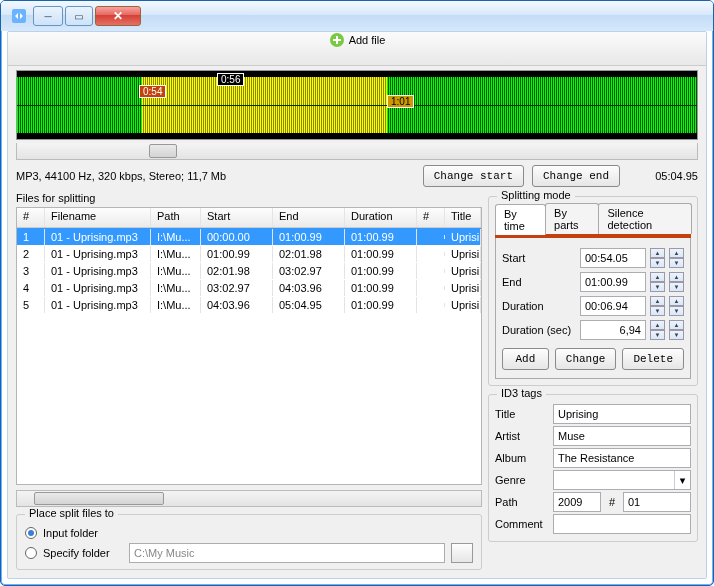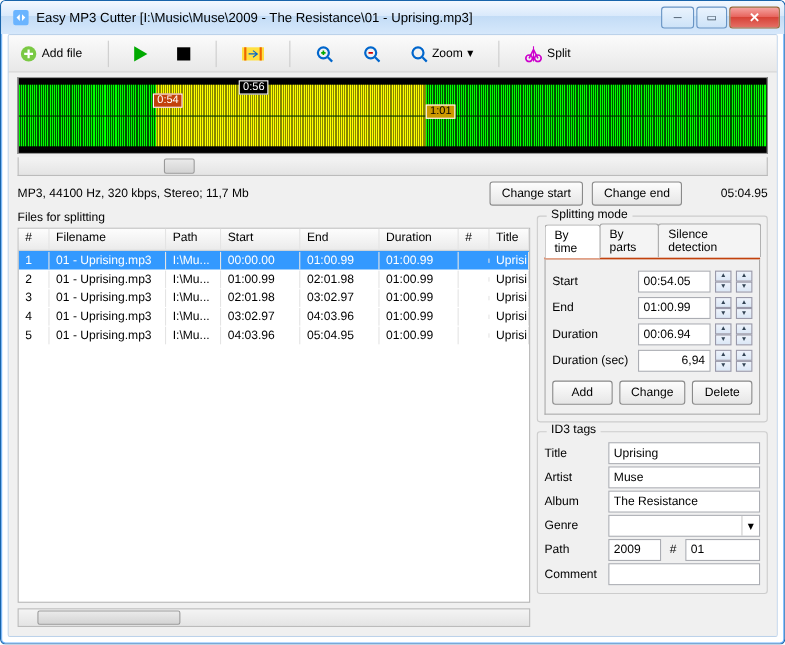--- a/index.html
+++ b/index.html
@@ -9,38 +9,38 @@
 .titlebar .app-icon { width: 16px; height: 16px; margin: 0 6px; }
 .titlebar .title { flex: 1; color: #000; font-size: 12px; }
 .win-btns { display: flex; gap: 2px; }
 .win-btn { width: 30px; height: 20px; border: 1px solid #6894c4; border-radius: 3px; background: linear-gradient(#eaf3fd,#cde3f8); display: inline-flex; align-items: center; justify-content: center; font-size: 10px; color: #345; }
 .win-btn.max { width: 28px; }
 .win-btn.close { width: 46px; background: linear-gradient(#f5a3a0,#e7665f 45%,#d64034 46%,#e47066); border-color: #963; color: #fff; font-weight: bold; font-size: 12px; }
 .client { flex: 1; background: #f0f0f0; margin: 0 6px 6px 6px; border: 1px solid #bcd2ea; display: flex; flex-direction: column; border-radius: 2px; }
 .menubar { height: 20px; background: linear-gradient(#fdfdfd,#ececec); border-bottom: 1px solid #d9d9d9; display: flex; align-items: center; padding: 0 6px; gap: 4px; }
 .menubar span { padding: 2px 6px; }
 .menubar .ul { text-decoration: underline; }
-.toolbar { height: 34px; background: linear-gradient(#fbfbfb,#e8e8e8); border-bottom: 1px solid #ccc; display: flex; align-items: center; padding: 0 4px; gap: 15px; }
+.toolbar { height: 34px; background: linear-gradient(#fbfbfb,#e8e8e8); border-bottom: 1px solid #ccc; display: flex; align-items: center; padding: 0 4px; gap: 15px; flex-direction: column; }
 .tool-btn { height: 28px; padding: 0 6px; display: inline-flex; align-items: center; gap: 4px; border-radius: 3px; }
 .tool-sep { width: 1px; height: 24px; background: #ccc; margin: 0 2px; }
 .play { border-left: 12px solid #0a0; border-top: 7px solid transparent; border-bottom: 7px solid transparent; width: 0; height: 0; }
 .stop { width: 12px; height: 12px; background: #000; }
 .zoom-label { font-size: 11px; }
 .content { flex: 1; padding: 4px 8px 8px 8px; display: flex; flex-direction: column; gap: 3px; background: #f0f0f0; }
 .wave-label { font-size: 11px; }
 .wave-box { height: 70px; border: 1px solid #999; background: #000; position: relative; overflow: hidden; }
 .wave-green { position: absolute; top: 6px; bottom: 6px; background: repeating-linear-gradient(90deg,#0f0 0,#0f0 1px,#050 1px,#050 2px); }
 .wave-yel { position: absolute; top: 6px; bottom: 6px; background: repeating-linear-gradient(90deg,#ff0 0,#ff0 1px,#880 1px,#880 2px); }
 .wave-mid { position: absolute; left: 0; right: 0; top: 50%; height: 1px; background: #030; }
 .wave-time { position: absolute; background: #000; color: #fff; padding: 0 3px; font-size: 10px; border: 1px solid #fff; top: 0; }
 .wave-scroll { height: 17px; background: linear-gradient(#f4f4f4,#e4e4e4); border: 1px solid #bbb; border-top: none; position: relative; }
 .wave-thumb { position: absolute; top: 1px; bottom: 1px; left: 132px; width: 28px; background: linear-gradient(#eaeaea,#d4d4d4); border: 1px solid #999; border-radius: 2px; }
 .info-row { display: flex; align-items: center; gap: 8px; height: 26px; }
 .info-row .info-text { flex: 1; font-size: 11px; }
-.std-btn { height: 22px; padding: 0 10px; background: linear-gradient(#fdfdfd,#e6e6e6); border: 1px solid #8a8a8a; border-radius: 3px; font-size: 11px; }
+.std-btn { height: 22px; padding: 0 10px; background: linear-gradient(#fdfdfd,#e6e6e6); border: 1px solid #8a8a8a; border-radius: 3px; font-size: 11px; font-family: Liberation Mono, monospace; }
 .time-total { width: 70px; text-align: right; }
 .lower { flex: 1; display: flex; gap: 6px; min-height: 0; }
 .left-col { flex: 1; display: flex; flex-direction: column; gap: 3px; min-width: 0; }
 .table-box { flex: 1; border: 1px solid #b5b5b5; background: #fff; display: flex; flex-direction: column; min-height: 0; }
 .thead { display: flex; background: linear-gradient(#fdfdfd,#ebebeb); border-bottom: 1px solid #ccc; height: 20px; }
 .th, .td { padding: 2px 6px; border-right: 1px solid #e4e4e4; overflow: hidden; white-space: nowrap; }
 .th { font-weight: normal; }
 .c0 { width: 28px; } .c1 { width: 106px; } .c2 { width: 50px; } .c3 { width: 72px; } .c4 { width: 72px; } .c5 { width: 72px; } .c6 { width: 28px; } .c7 { flex: 1; }
 .tbody { flex: 1; overflow: hidden; }
 .trow { display: flex; height: 17px; align-items: center; }
@@ -48,21 +48,21 @@
 .hscroll { height: 17px; background: linear-gradient(#f4f4f4,#e4e4e4); border: 1px solid #bbb; margin-top: 2px; position: relative; }
 .hscroll-thumb { position: absolute; top: 1px; bottom: 1px; left: 17px; width: 130px; background: linear-gradient(#eaeaea,#d4d4d4); border: 1px solid #999; border-radius: 2px; }
 .group { border: 1px solid #ccc; border-radius: 3px; padding: 8px 8px 6px 8px; position: relative; margin-top: 4px; }
 .group-title { position: absolute; top: -8px; left: 8px; background: #f0f0f0; padding: 0 4px; }
 .radio-row { display: flex; align-items: center; gap: 6px; height: 20px; }
 .radio { width: 12px; height: 12px; border: 1px solid #666; border-radius: 50%; display: inline-flex; align-items: center; justify-content: center; background: #fff; }
 .radio.checked::after { content: ""; width: 6px; height: 6px; background: #3b7dd8; border-radius: 50%; }
 .folder-input { flex: 1; height: 20px; border: 1px solid #abadb3; background: #fff; padding: 0 4px; color: #888; display: flex; align-items: center; }
 .browse-btn { width: 22px; height: 20px; border: 1px solid #999; background: linear-gradient(#fdfdfd,#e6e6e6); }
 .right-col { width: 210px; display: flex; flex-direction: column; gap: 4px; }
-.tabs { display: flex; border-bottom: 2px solid #c2410c; }
+.tabs { display: flex; border-bottom: 4px solid #c2410c; }
 .tab { padding: 3px 8px; border: 1px solid #aaa; border-bottom: none; background: #f4f4f4; border-top-left-radius: 3px; border-top-right-radius: 3px; margin-right: -1px; position: relative; }
 .tab.active { background: #fff; top: 1px; }
 .tab-body { border: 1px solid #aaa; border-top: none; padding: 8px 6px; background: #f0f0f0; }
 .field-row { display: flex; align-items: center; height: 24px; gap: 4px; }
 .field-row label { width: 74px; }
 .txt-input { flex: 1; height: 20px; border: 1px solid #abadb3; background: #fff; padding: 0 4px; display: flex; align-items: center; }
 .txt-right { justify-content: flex-end; }
 .spin-pair { display: flex; flex-direction: column; width: 15px; height: 20px; }
 .spin { flex: 1; border: 1px solid #99a; background: linear-gradient(#eef3fb,#dbe7f6); font-size: 6px; display: flex; align-items: center; justify-content: center; color: #345; }
 .btn-row { display: flex; gap: 6px; margin-top: 6px; }
@@ -77,21 +77,20 @@
 <body>
 
 <div class="window">
   <div class="titlebar">
     <span class="app-icon">
       <svg width="16" height="16">
           <rect x="1" y="1" width="14" height="14" rx="2" fill="#6ab4ff"></rect>
           <path d="M4 8 L7 5 L7 11 Z M9 5 L12 8 L9 11 Z" fill="#fff"></path>
         </svg>
     </span>
-    <span class="title">Easy MP3 Cutter [I:\Music\Muse\2009 - The Resistance\01 - Uprising.mp3]</span>
     <div class="win-btns">
       <span class="win-btn">─</span>
       <span class="win-btn max">▭</span>
       <span class="win-btn close">✕</span>
     </div>
   </div>
 
   <div class="client">
 
     <div class="toolbar">
@@ -237,20 +236,33 @@
                   <div class="td c5">01:00.99</div>
                   <div class="td c6"></div>
                   <div class="td c7">Uprisi</div>
                 </div>
               </div>
           </div>
           <div class="hscroll">
               <div class="hscroll-thumb"></div>
             </div>
 
+          <div class="group">
+            <span class="group-title">Place split files to</span>
+            <div class="radio-row">
+              <span class="radio checked"></span>
+              <span>Input folder</span>
+            </div>
+            <div class="radio-row">
+              <span class="radio"></span>
+              <span style="width:80px">Specify folder</span>
+              <span class="folder-input">C:\My Music</span>
+              <button class="browse-btn"></button>
+            </div>
+          </div>
         </div>
 
         <div class="right-col">
           <div class="group" style="padding:6px 6px">
             <span class="group-title">Splitting mode</span>
             <div class="tabs">
               <div class="tab active">By time</div>
               <div class="tab">By parts</div>
               <div class="tab">Silence detection</div>
             </div>

